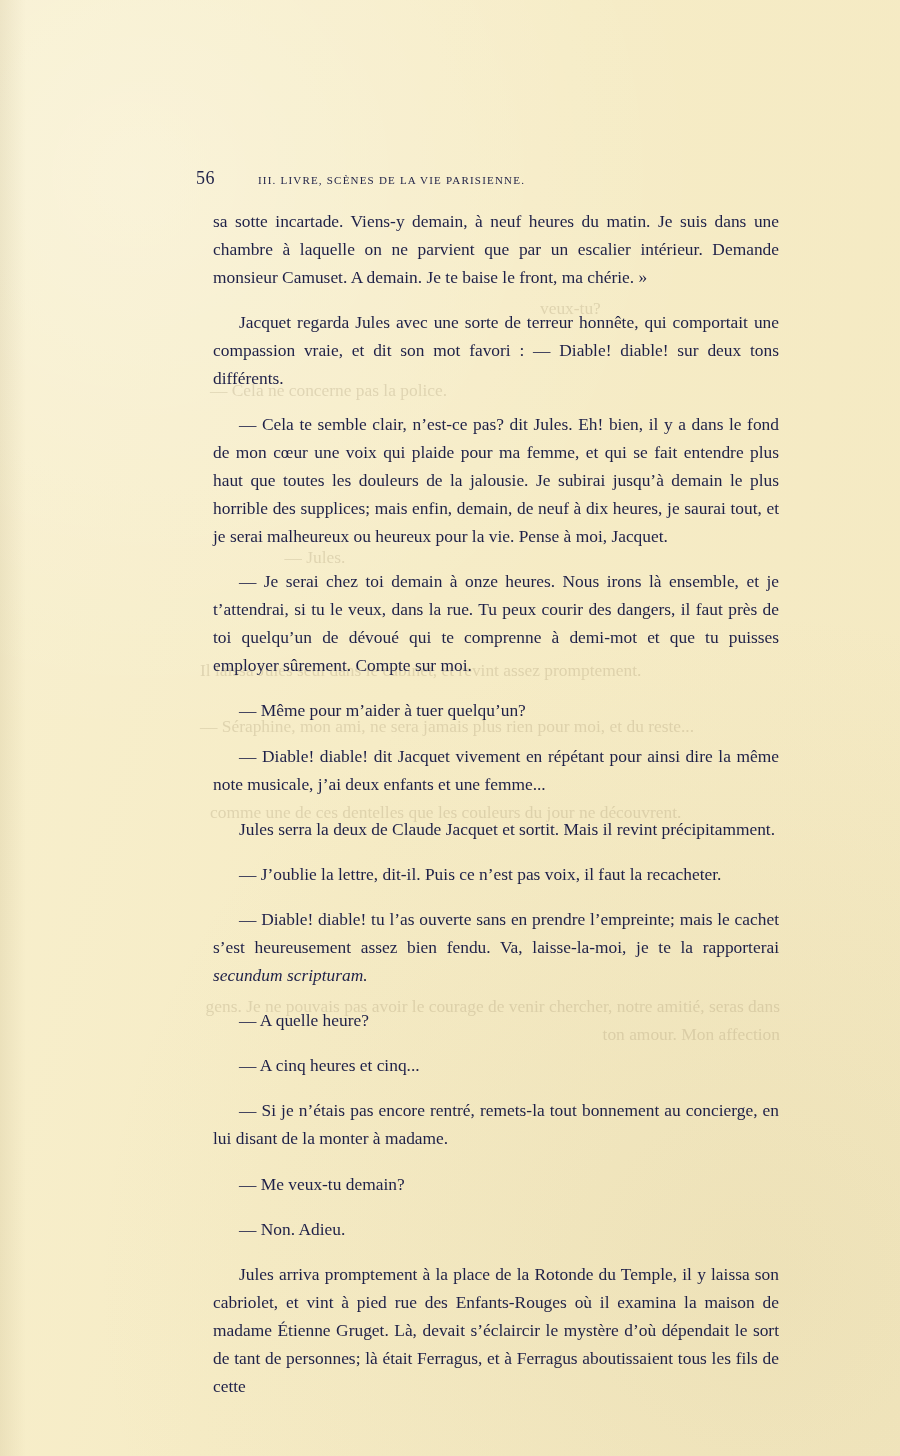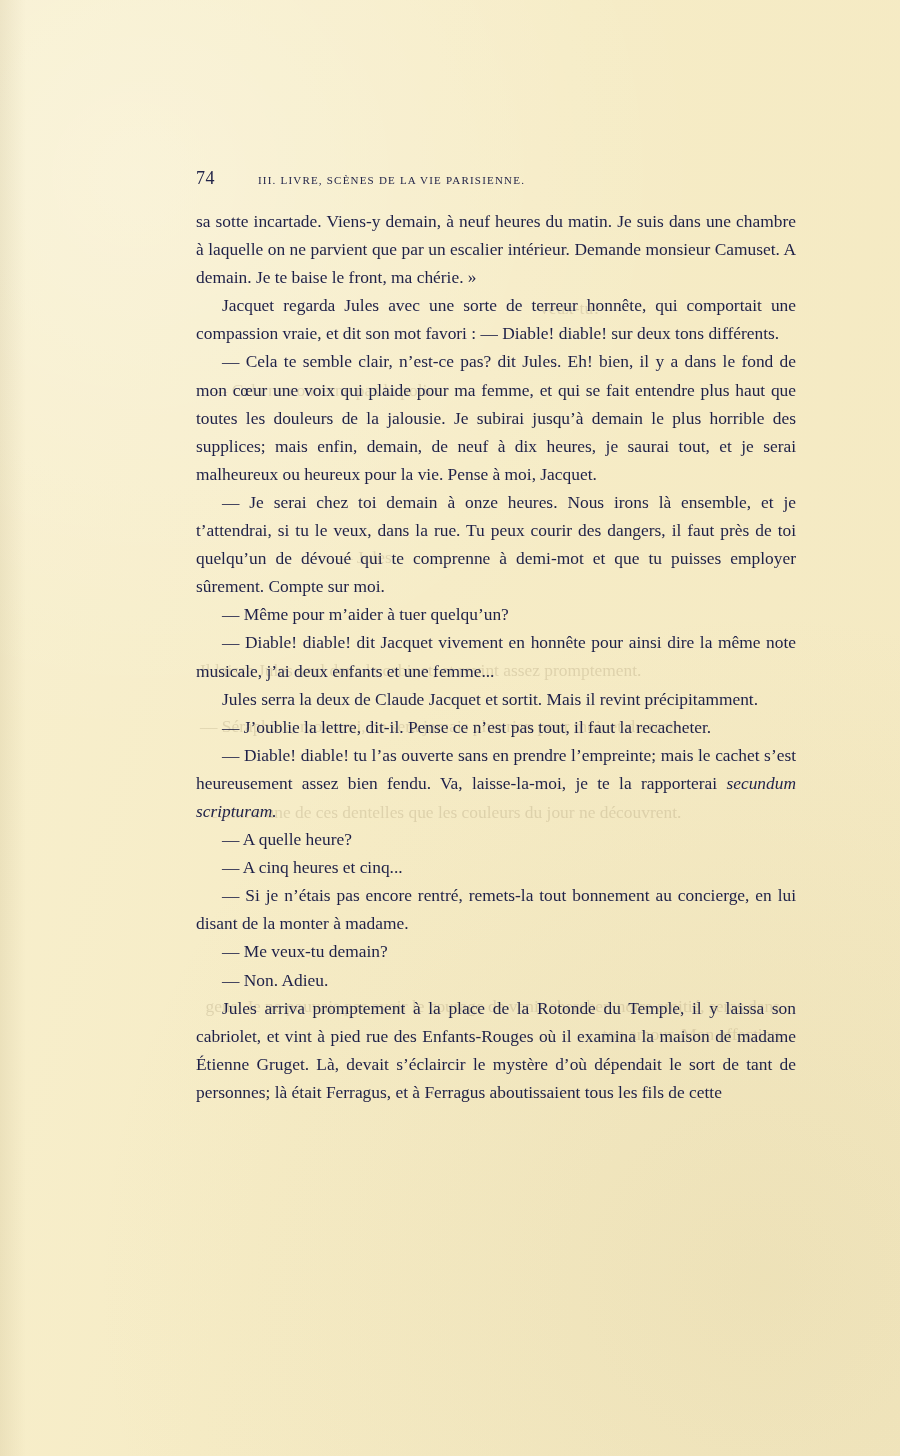--- a/index.html
+++ b/index.html
@@ -51,21 +51,21 @@
   }
   .body-text {
     font-size: 17.4px;
     line-height: 28.1px;
     text-align: justify;
     text-justify: inter-word;
     color: #1e2048;
     -webkit-font-smoothing: antialiased;
   }
   .body-text p {
-    margin: 0;
+    margin: 17px;
     text-indent: 0;
   }
   .body-text p.indent {
     text-indent: 26px;
   }
   .body-text p.dash {
     text-indent: 26px;
   }
   .ital {
     font-style: italic;
@@ -97,42 +97,42 @@
 </style>
 </head>
 <body>
 
 <div class="page">
   <div class="paper-grain"></div>
   <div class="edge-shadow"></div>
 
   <div class="ghost-block" style="top:286px;left:540px;width:260px;text-align:left;">veux-tu?</div>
   <div class="ghost-block" style="top:368px;left:210px;width:420px;text-align:left;font-family:Liberation Serif, serif;">— Cela ne concerne pas la police.</div>
-  <div class="ghost-block" style="top:535px;left:196px;width:200px;text-align:right;">— Jules.</div>
+  <div class="ghost-block" style="top:535px;left:215px;width:200px;text-align:center;">— Jules.</div>
   <div class="ghost-block" style="top:648px;left:200px;width:560px;text-align:left;">Il laissa Jules seul dans le cabinet, et revint assez promptement.</div>
   <div class="ghost-block" style="top:704px;left:200px;width:560px;text-align:left;">— Séraphine, mon ami, ne sera jamais plus rien pour moi, et du reste...</div>
   <div class="ghost-block" style="top:790px;left:210px;width:560px;text-align:left;">comme une de ces dentelles que les couleurs du jour ne découvrent.</div>
   <div class="ghost-block" style="top:984px;left:200px;width:580px;text-align:right;">gens. Je ne pouvais pas avoir le courage de venir chercher, notre amitié, seras dans ton amour. Mon affection</div>
 
   <div class="page-inner">
 
     <div class="header-line">
-      <span class="folio">74</span>
+      <span class="folio">56</span>
       <span class="running-head">III. LIVRE, SCÈNES DE LA VIE PARISIENNE.</span>
     </div>
 
     <div class="body-text">
       <p>sa sotte incartade. Viens-y demain, à neuf heures du matin. Je suis dans une chambre à laquelle on ne parvient que par un escalier intérieur. Demande monsieur Camuset. A demain. Je te baise le front, ma chérie. »</p>
       <p class="indent">Jacquet regarda Jules avec une sorte de terreur honnête, qui comportait une compassion vraie, et dit son mot favori : — Diable! diable! sur deux tons différents.</p>
       <p class="dash">— Cela te semble clair, n’est-ce pas? dit Jules. Eh! bien, il y a dans le fond de mon cœur une voix qui plaide pour ma femme, et qui se fait entendre plus haut que toutes les douleurs de la jalousie. Je subirai jusqu’à demain le plus horrible des supplices; mais enfin, demain, de neuf à dix heures, je saurai tout, et je serai malheureux ou heureux pour la vie. Pense à moi, Jacquet.</p>
       <p class="dash">— Je serai chez toi demain à onze heures. Nous irons là ensemble, et je t’attendrai, si tu le veux, dans la rue. Tu peux courir des dangers, il faut près de toi quelqu’un de dévoué qui te comprenne à demi-mot et que tu puisses employer sûrement. Compte sur moi.</p>
       <p class="dash">— Même pour m’aider à tuer quelqu’un?</p>
-      <p class="dash">— Diable! diable! dit Jacquet vivement en honnête pour ainsi dire la même note musicale, j’ai deux enfants et une femme...</p>
+      <p class="dash">— Diable! diable! dit Jacquet vivement en répétant pour ainsi dire la même note musicale, j’ai deux enfants et une femme...</p>
       <p class="indent">Jules serra la deux de Claude Jacquet et sortit. Mais il revint précipitamment.</p>
-      <p class="dash">— J’oublie la lettre, dit-il. Pense ce n’est pas tout, il faut la recacheter.</p>
+      <p class="dash">— J’oublie la lettre, dit-il. Puis ce n’est pas voix, il faut la recacheter.</p>
       <p class="dash"><span>— Diable! diable! tu l’as ouverte sans en prendre l’empreinte; mais le cachet s’est heureusement assez bien fendu. Va, laisse-la-moi, je te la rapporterai </span><span class="ital">secundum scripturam.</span></p>
       <p class="dash">— A quelle heure?</p>
       <p class="dash">— A cinq heures et cinq...</p>
       <p class="dash">— Si je n’étais pas encore rentré, remets-la tout bonnement au concierge, en lui disant de la monter à madame.</p>
       <p class="dash">— Me veux-tu demain?</p>
       <p class="dash">— Non. Adieu.</p>
       <p class="indent">Jules arriva promptement à la place de la Rotonde du Temple, il y laissa son cabriolet, et vint à pied rue des Enfants-Rouges où il examina la maison de madame Étienne Gruget. Là, devait s’éclaircir le mystère d’où dépendait le sort de tant de personnes; là était Ferragus, et à Ferragus aboutissaient tous les fils de cette</p>
     </div>
 
   </div>

